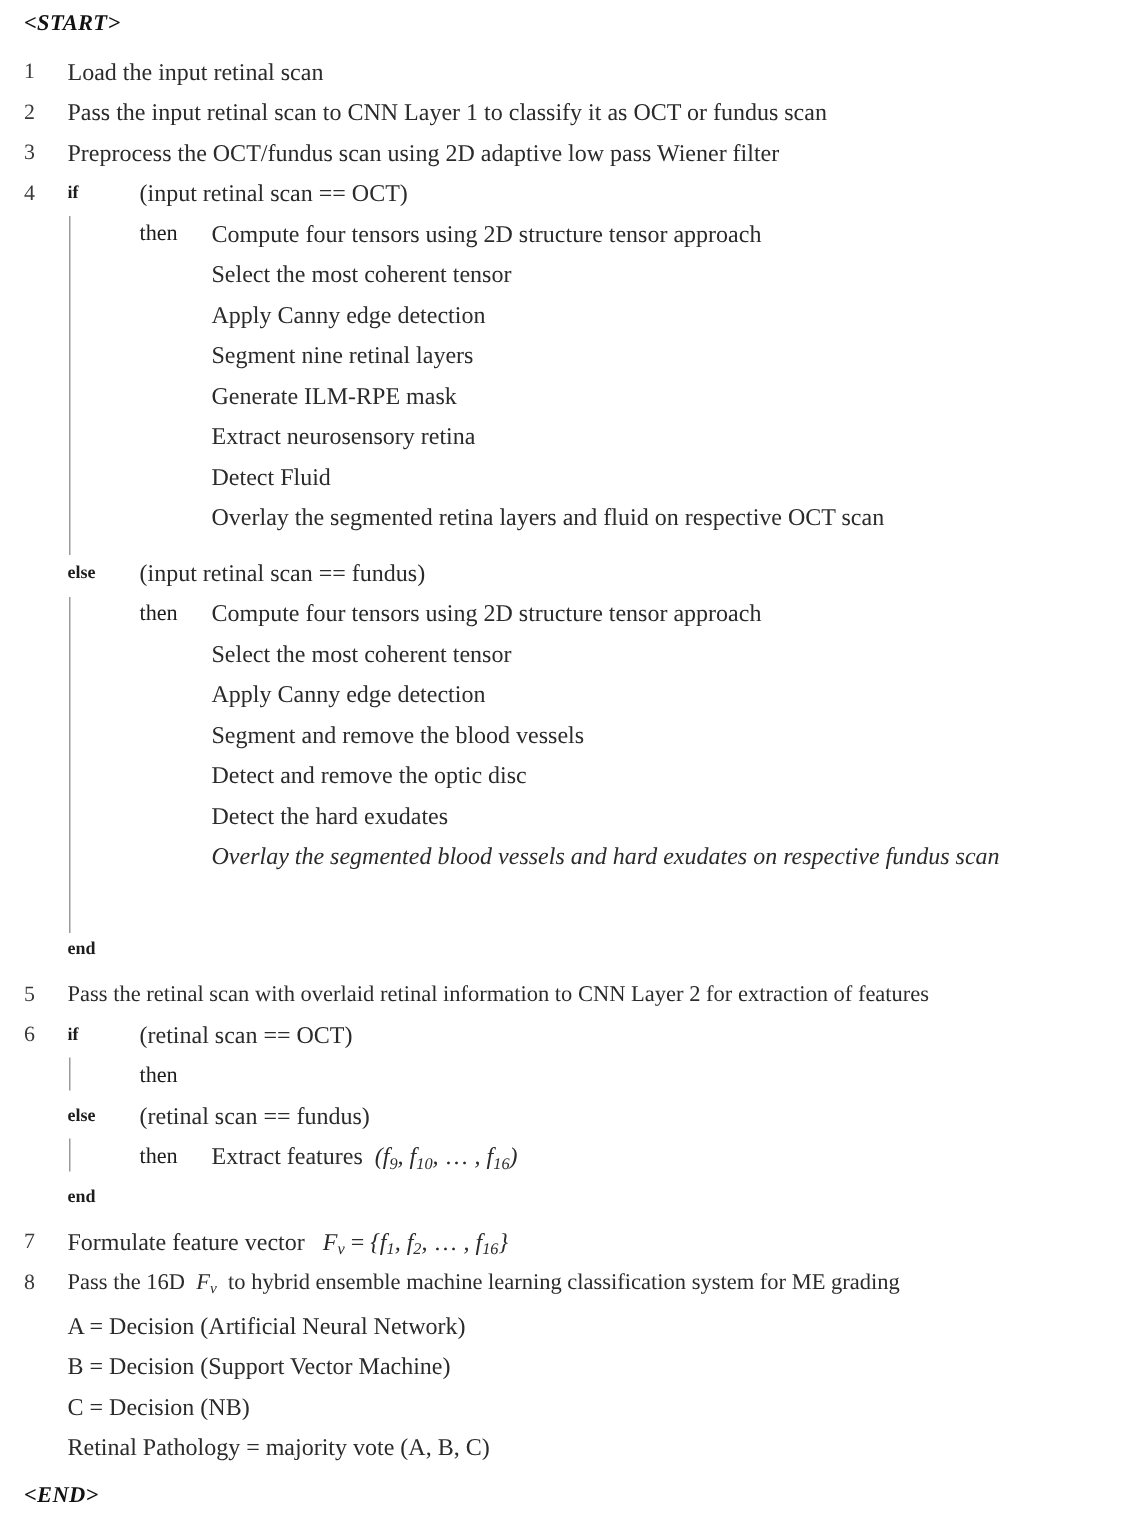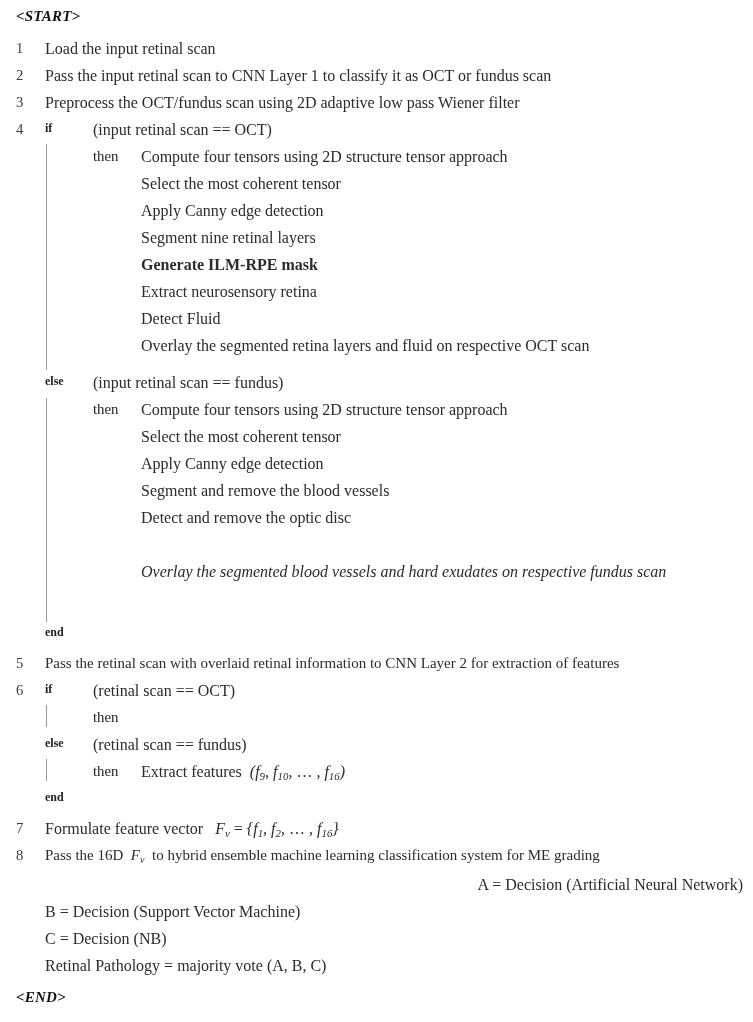--- a/index.html
+++ b/index.html
@@ -134,21 +134,21 @@
   </div>
   <div class="line" style="top:175px;">
     <span class="t-l3">Select the most coherent tensor</span>
   </div>
   <div class="line" style="top:202px;">
     <span class="t-l3">Apply Canny edge detection</span>
   </div>
   <div class="line" style="top:229px;">
     <span class="t-l3">Segment nine retinal layers</span>
   </div>
-  <div class="line" style="top:256px;font-weight:bold;">
+  <div class="line" style="top:256px;">
     <span class="t-l3">Generate ILM-RPE mask</span>
   </div>
   <div class="line" style="top:283px;">
     <span class="t-l3">Extract neurosensory retina</span>
   </div>
   <div class="line" style="top:310px;">
     <span class="t-l3">Detect Fluid</span>
   </div>
   <div class="line" style="top:337px;">
     <span class="t-l3">Overlay the segmented retina layers and fluid on respective OCT scan</span>
@@ -169,20 +169,23 @@
     <span class="t-l3">Select the most coherent tensor</span>
   </div>
   <div class="line" style="top:455px;">
     <span class="t-l3">Apply Canny edge detection</span>
   </div>
   <div class="line" style="top:482px;">
     <span class="t-l3">Segment and remove the blood vessels</span>
   </div>
   <div class="line" style="top:509px;">
     <span class="t-l3">Detect and remove the optic disc</span>
+  </div>
+  <div class="line" style="top:536px;">
+    <span class="t-l3">Detect the hard exudates</span>
   </div>
 
   <div class="line" style="top:563px; height:54px;">
     <span class="t-l3 justify" style="right:10px;">Overlay the segmented blood vessels and hard exudates on respective fundus scan</span>
   </div>
 
   <div class="line" style="top:625px;">
     <span class="kw">end</span>
   </div>
 
@@ -232,21 +235,21 @@
 
   <div class="line" style="top:847px;">
     <span class="num">8</span>
     <span class="t-l1" style="font-size:15px;">
       <span>Pass the 16D</span>
       <span class="mth">&nbsp;F<sub>v</sub>&nbsp;</span>
       <span>to hybrid ensemble machine learning classification system for ME grading</span>
     </span>
   </div>
 
-  <div class="line" style="top:876px;text-align:right;">
+  <div class="line" style="top:876px;">
     <span class="t-l1">A = Decision (Artificial Neural Network)</span>
   </div>
   <div class="line" style="top:903px;">
     <span class="t-l1">B = Decision (Support Vector Machine)</span>
   </div>
   <div class="line" style="top:930px;">
     <span class="t-l1">C = Decision (NB)</span>
   </div>
   <div class="line" style="top:957px;">
     <span class="t-l1">Retinal Pathology = majority vote (A, B, C)</span>

